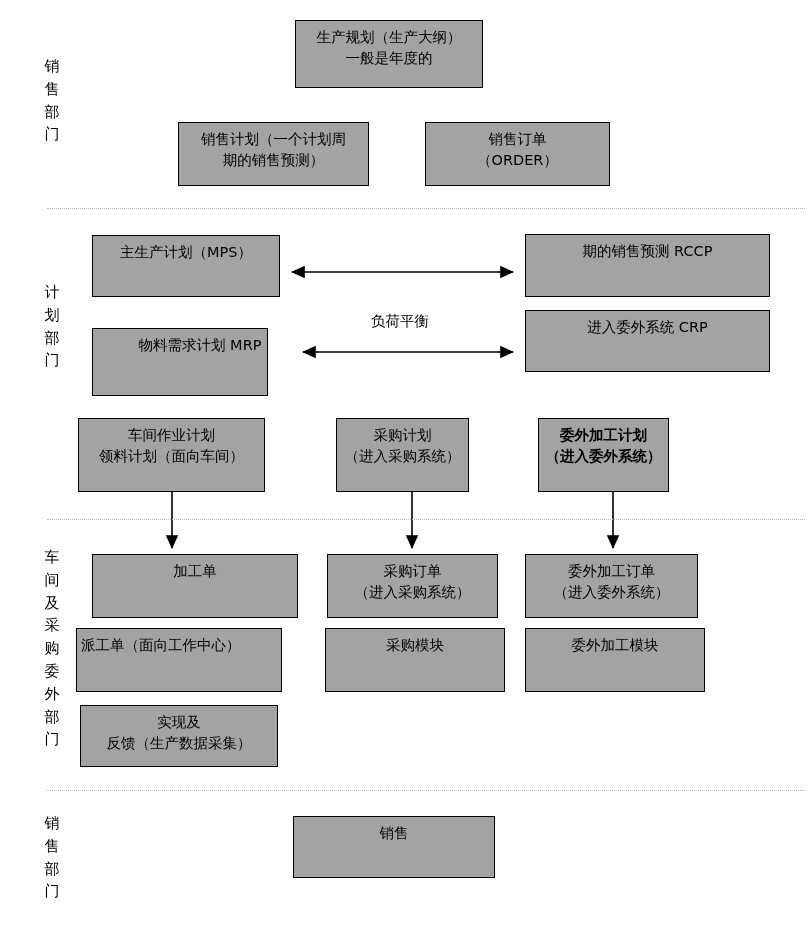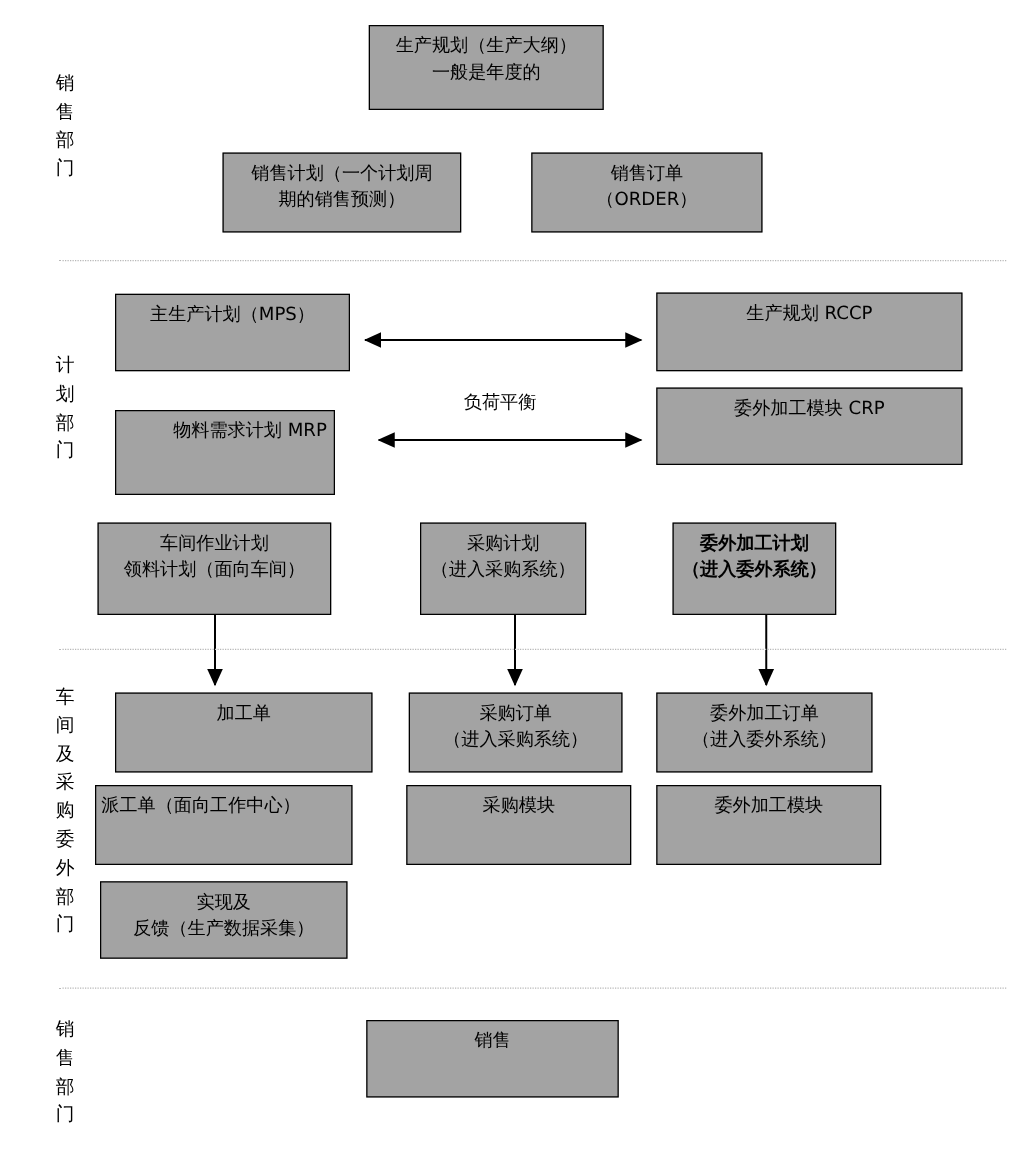--- a/index.html
+++ b/index.html
@@ -118,25 +118,25 @@
 一般是年度的</div>
 
   <div class="box" style="left:178px; top:122px; width:191px; height:64px;">销售计划（一个计划周
 期的销售预测）</div>
 
   <div class="box" style="left:425px; top:122px; width:185px; height:64px;">销售订单
 （ORDER）</div>
 
   <div class="box" style="left:92px; top:235px; width:188px; height:62px;">主生产计划（MPS）</div>
 
-  <div class="box" style="left:525px; top:234px; width:245px; height:63px;">生产规划 RCCP</div>
+  <div class="box" style="left:525px; top:234px; width:245px; height:63px;">期的销售预测 RCCP</div>
 
   <div class="box" style="left:92px; top:328px; width:176px; height:68px;padding-left:40px;">物料需求计划 MRP</div>
 
-  <div class="box" style="left:525px; top:310px; width:245px; height:62px;">委外加工模块 CRP</div>
+  <div class="box" style="left:525px; top:310px; width:245px; height:62px;">进入委外系统 CRP</div>
 
   <div class="caption" style="left:330px; top:312px; width:140px;">负荷平衡</div>
 
   <div class="box" style="left:78px; top:418px; width:187px; height:74px;">车间作业计划
 领料计划（面向车间）</div>
 
   <div class="box" style="left:336px; top:418px; width:133px; height:74px;">采购计划
 （进入采购系统）</div>
 
   <div class="box" style="left:538px; top:418px; width:131px; height:74px;font-weight:bold;">委外加工计划

